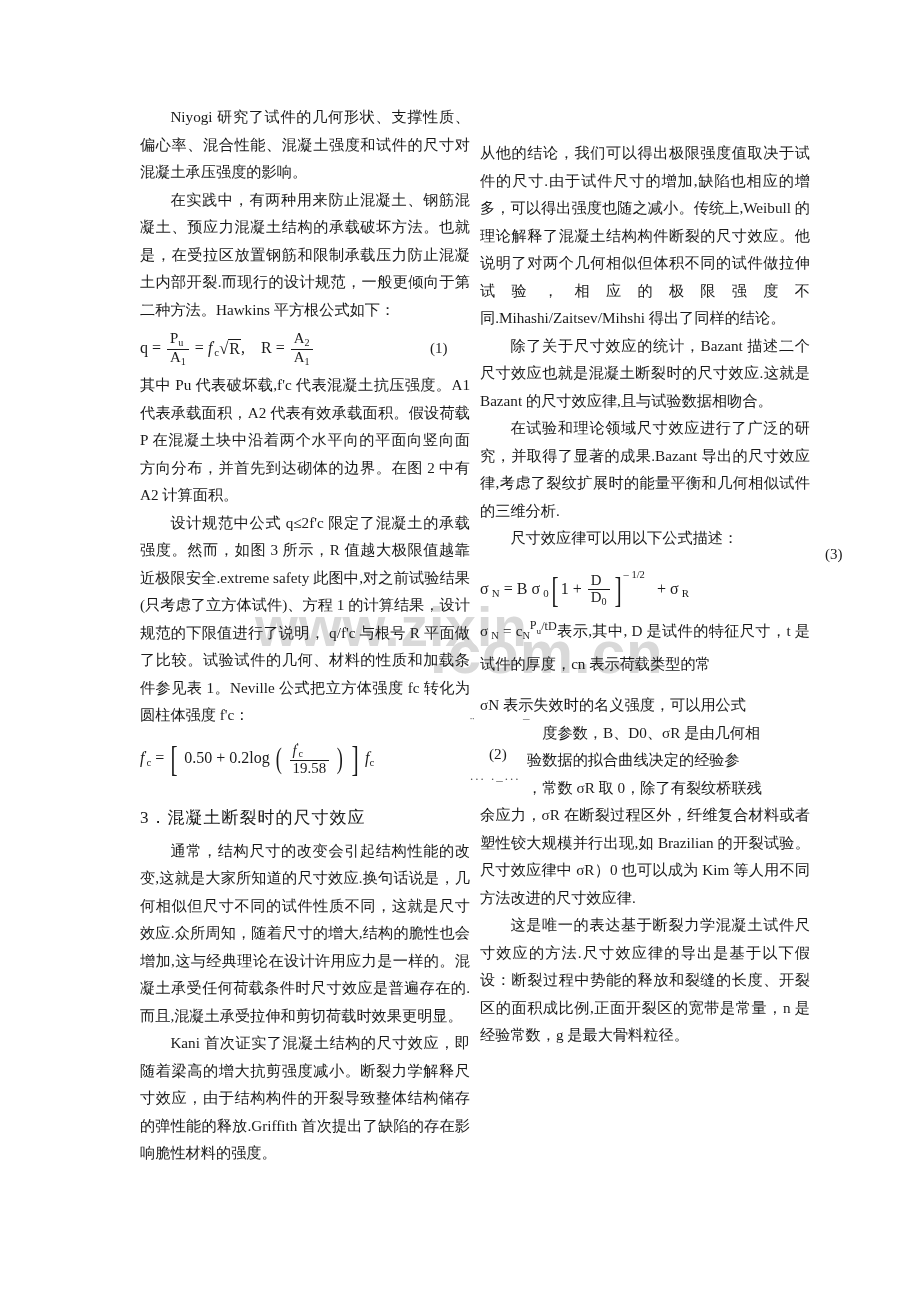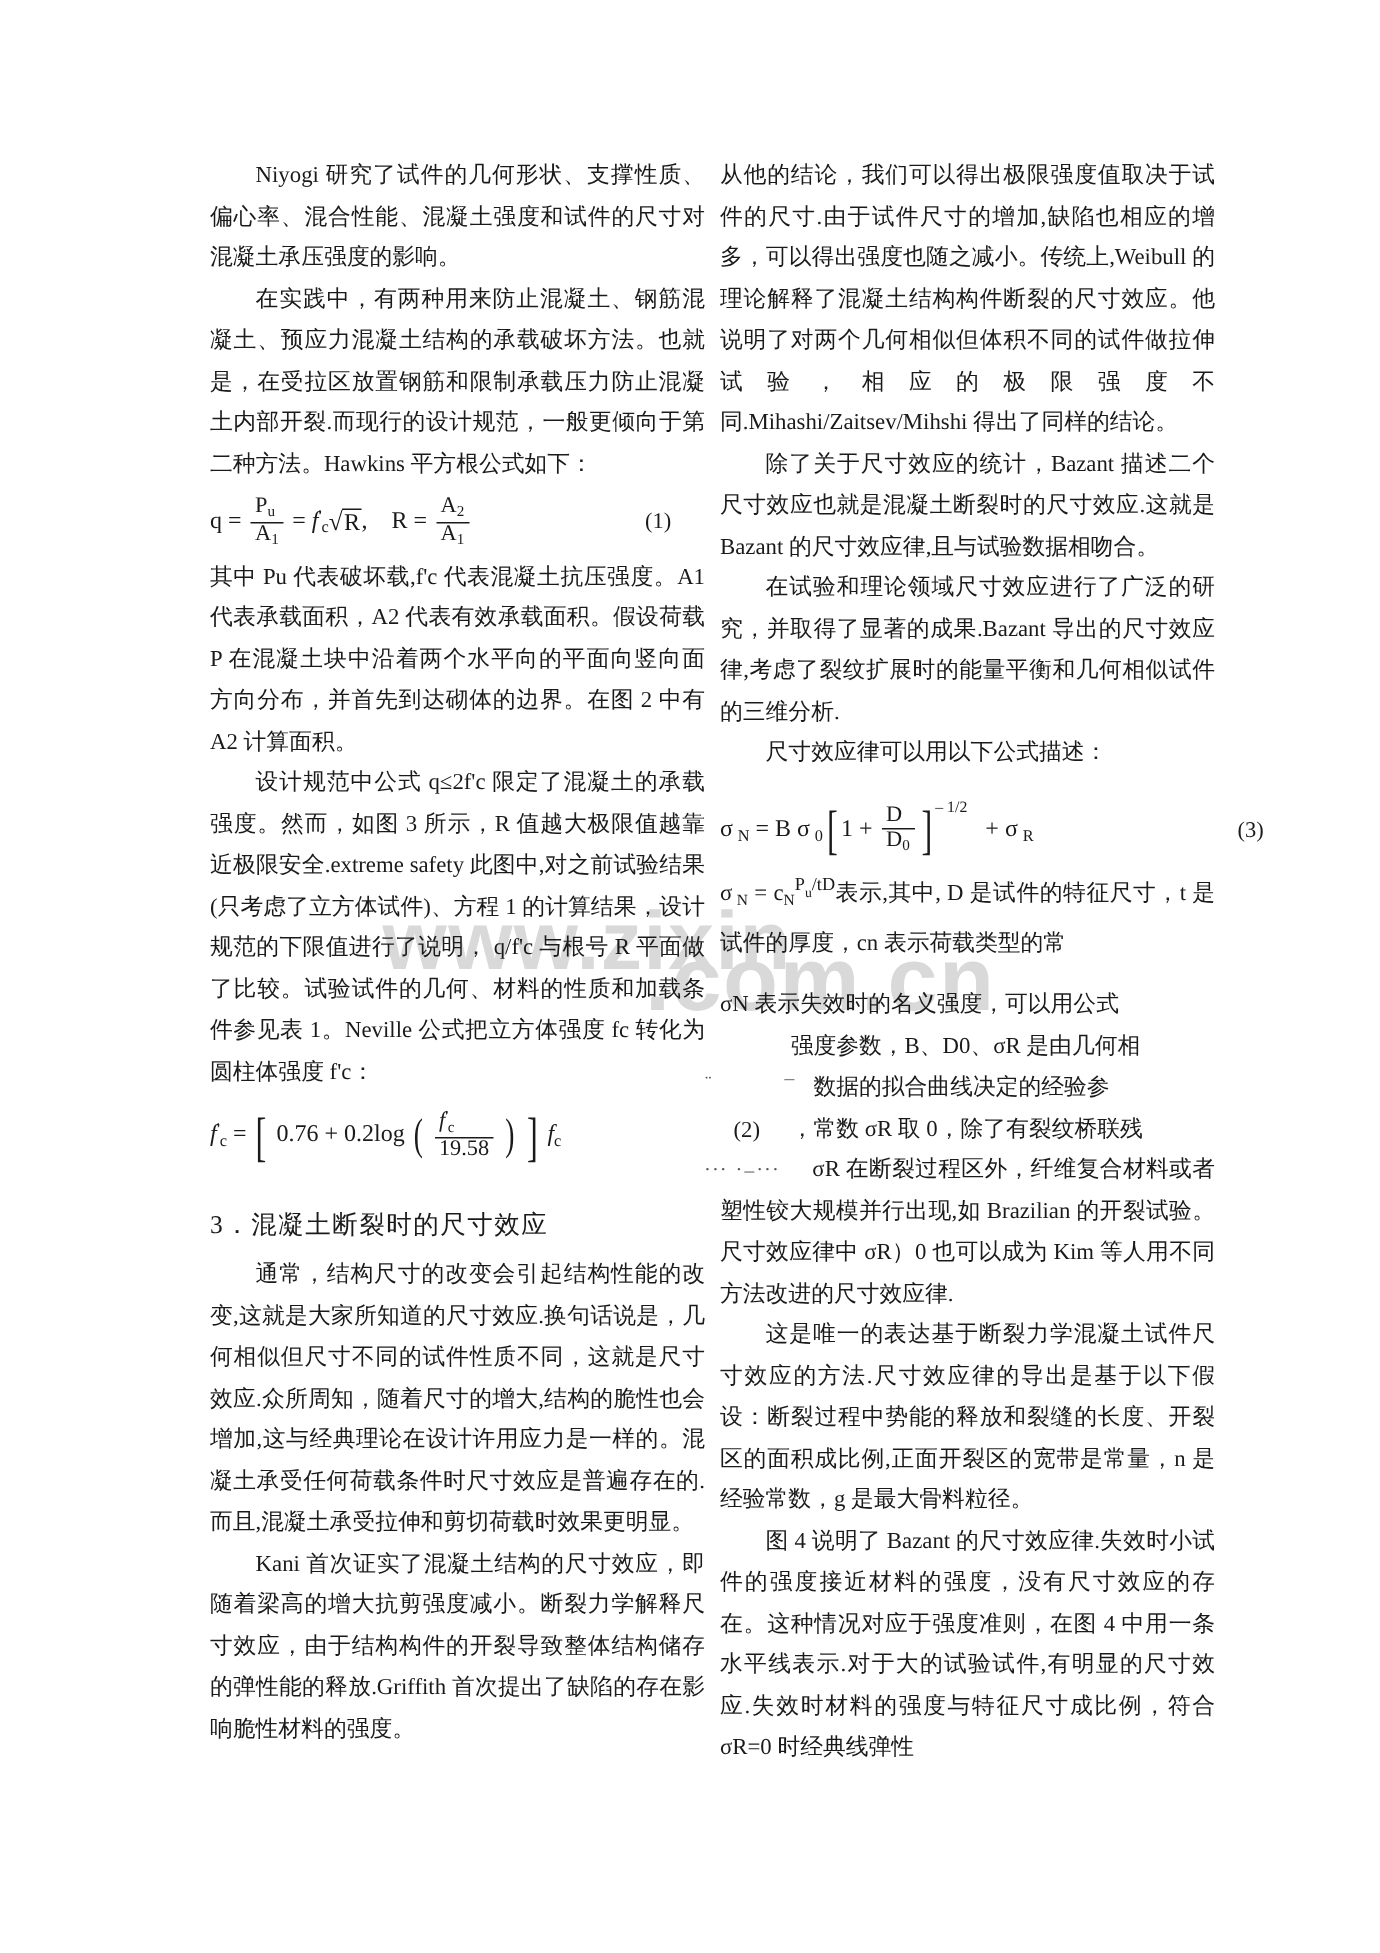--- a/index.html
+++ b/index.html
@@ -38,21 +38,21 @@
   .col{
     position:absolute;
     top:103px;
     width:330px;
     font-size:15.2px;
     line-height:27.5px;
     text-align:justify;
     text-justify:inter-ideograph;
   }
   .col-left{left:140px;}
-  .col-right{left:480px;}
+  .col-right{left:480px;margin-top:36px;}
   p{margin:0;text-indent:2em;}
   p.noind{text-indent:0;}
   i,.it{font-style:italic;}
   sub{font-size:.68em;vertical-align:-0.28em;}
   sup{font-size:.68em;vertical-align:0.45em;}
   
   h2.sec{
     margin:26px 0 4px 0;
     font-size:17px;
     font-weight:400;
@@ -159,21 +159,21 @@
 
       <p class="noind">其中 Pu 代表破坏载,f'c 代表混凝土抗压强度。A1 代表承载面积，A2 代表有效承载面积。假设荷载 P 在混凝土块中沿着两个水平向的平面向竖向面方向分布，并首先到达砌体的边界。在图 2 中有 A2 计算面积。</p>
 
       <p>设计规范中公式 q≤2f'c 限定了混凝土的承载强度。然而，如图 3 所示，R 值越大极限值越靠近极限安全.extreme safety 此图中,对之前试验结果(只考虑了立方体试件)、方程 1 的计算结果，设计规范的下限值进行了说明， q/f'c 与根号 R 平面做了比较。试验试件的几何、材料的性质和加载条件参见表 1。Neville 公式把立方体强度 fc 转化为圆柱体强度 f'c：</p>
 
       <div class="eq" style="margin-top:10px;">
         <span class="eq-inner">
           <span class="it">f</span><sup>'</sup><sub>c</sub>
           <span>=</span>
           <span class="brk">[</span>
-          <span>0.76 + 0.2log</span>
+          <span>0.50 + 0.2log</span>
           <span class="pbrk">(</span>
           <span class="frac">
             <span class="num"><span class="it">f</span><sup>'</sup><sub>c</sub></span>
             <span class="den">19.58</span>
           </span>
           <span class="pbrk">)</span>
           <span class="brk">]</span>
           <span class="it">f</span><sub>c</sub>
         </span>
       </div>
@@ -219,21 +219,20 @@
       <p class="noind" style="margin-top:14px;">σN 表示失效时的名义强度，可以用公式</p>
 
       <p class="noind" style="text-indent:3.1em;">强度参数，B、D0、σR 是由几何相</p>
       <p class="noind" style="text-indent:3.1em;">验数据的拟合曲线决定的经验参</p>
       <p class="noind" style="text-indent:3.1em;">，常数 σR 取 0，除了有裂纹桥联残</p>
 
       <p class="noind">余应力，σR 在断裂过程区外，纤维复合材料或者塑性铰大规模并行出现,如 Brazilian 的开裂试验。尺寸效应律中 σR）0 也可以成为 Kim 等人用不同方法改进的尺寸效应律.</p>
 
       <p>这是唯一的表达基于断裂力学混凝土试件尺寸效应的方法.尺寸效应律的导出是基于以下假设：断裂过程中势能的释放和裂缝的长度、开裂区的面积成比例,正面开裂区的宽带是常量，n 是经验常数，g 是最大骨料粒径。</p>
 
-      <p>图 4 说明了 Bazant 的尺寸效应律.失效时小试件的强度接近材料的强度，没有尺寸效应的存在。这种情况对应于强度准则，在图 4 中用一条水平线表示.对于大的试验试件,有明显的尺寸效应.失效时材料的强度与特征尺寸成比例，符合 σR=0 时经典线弹性</p>
     </div>
   </div>
 
   <div class="patch" style="left:468px;top:716px;width:74px;height:24px;"></div>
   <div class="patch" style="left:468px;top:768px;width:72px;height:22px;"></div>
   <div class="ghost" style="left:470px;top:714px;">¨</div>
   <div class="ghost" style="left:523px;top:717px;">¯</div>
   <div class="ghost" style="left:470px;top:768px;">...&nbsp;._...</div>
   <div class="patch-txt" style="left:489px;top:740px;">(2)</div>
 

